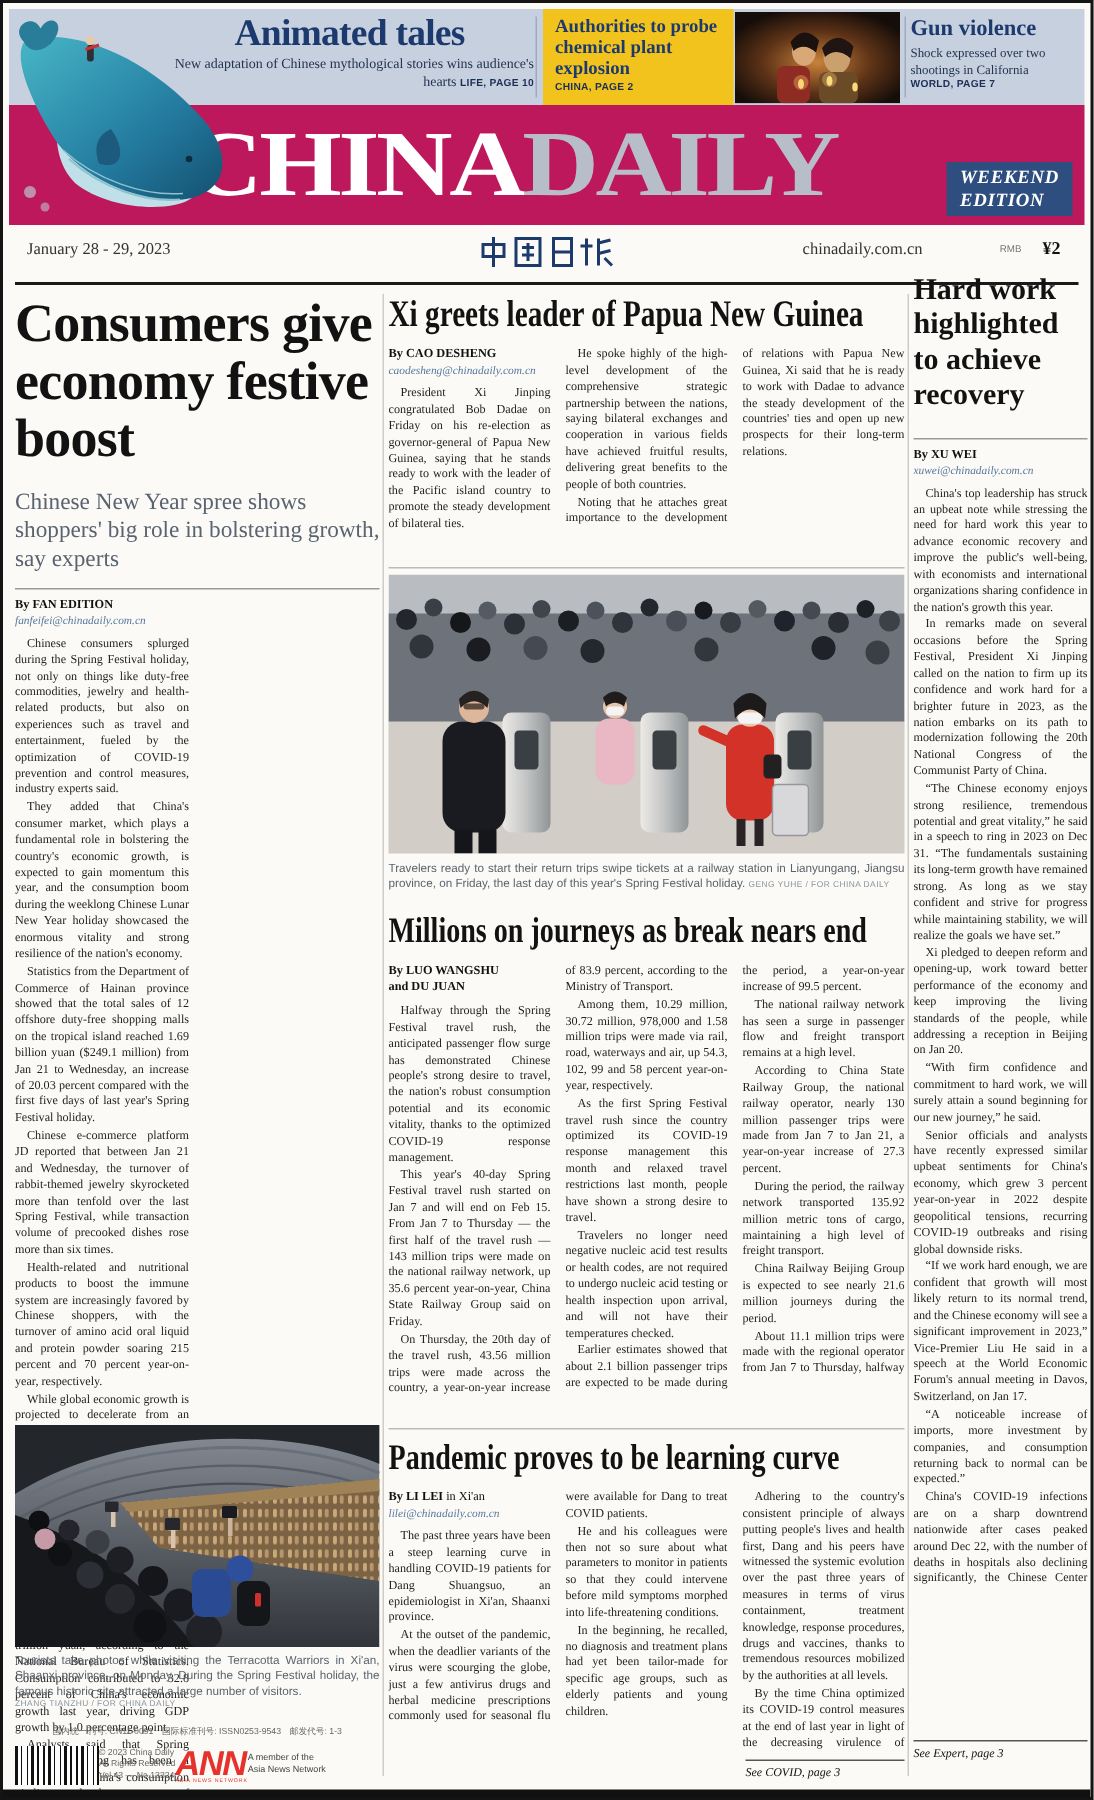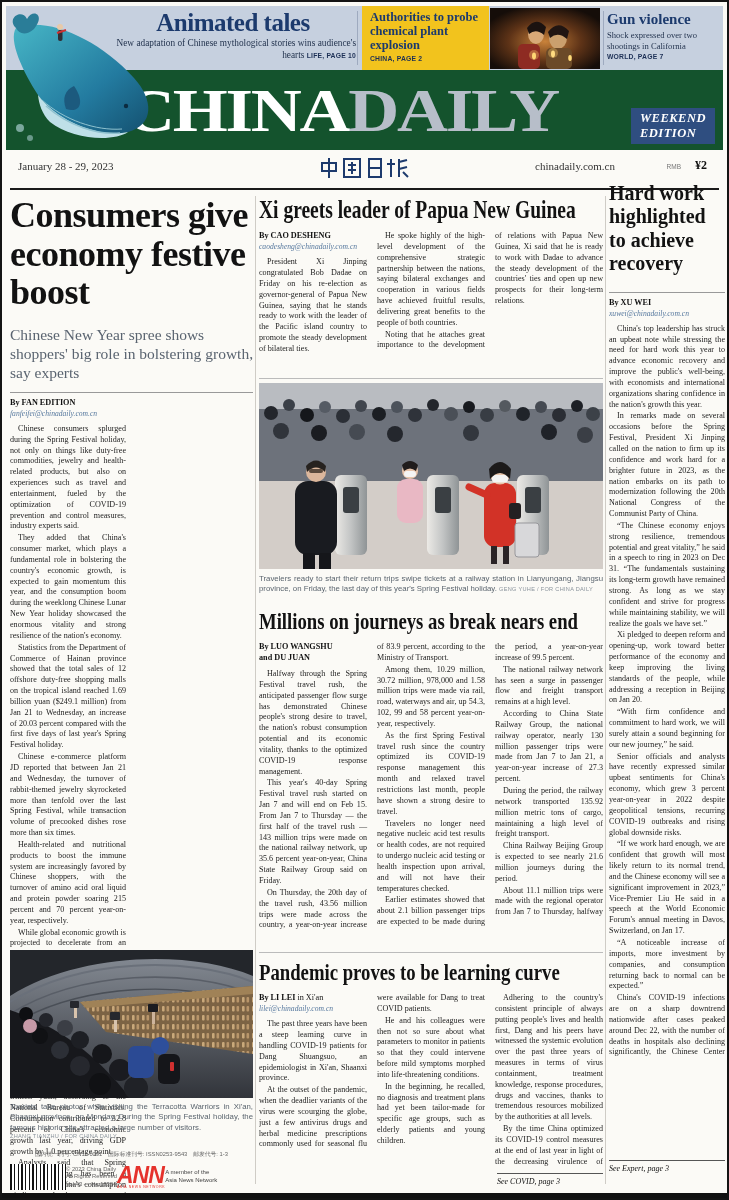--- a/index.html
+++ b/index.html
@@ -15,21 +15,21 @@
   .pageref{font-family:"Liberation Sans",sans-serif;font-weight:bold;font-size:6.8px;color:#1c2f55;letter-spacing:.2px;}
   .chembox{position:absolute;left:356px;top:0;width:127px;height:64px;background:#f2c31d;padding:5px 8px 0;box-sizing:border-box;}
   .chembox h2{margin:0;font-size:12.5px;line-height:1.1;font-weight:bold;color:#1c3a6d;}
   .chembox .pageref{display:block;margin-top:3px;}
   .vigil{position:absolute;left:484px;top:2px;width:110px;height:61px;overflow:hidden;}
   .gun{position:absolute;left:601px;top:5px;width:122px;}
   .gun h2{margin:0;font-size:15px;font-weight:bold;color:#1c3a6d;}
   .gun p{margin:2px 0 0;font-size:8.6px;line-height:1.25;color:#24344f;}
   .gun .pageref{display:block;margin-top:2px;}
   
-  .masthead{position:absolute;left:4px;right:4px;top:68px;height:80px;background:#14532d;}
+  .masthead{position:absolute;left:4px;right:4px;top:68px;height:80px;background:#be185d;}
   .mast-title{position:absolute;left:118px;top:2px;font-size:62px;font-weight:bold;letter-spacing:-2px;line-height:76px;
               transform:scaleX(1.14);transform-origin:0 50%;white-space:nowrap;}
   .mast-title .t1{color:#ffffff;}
   .mast-title .t2{color:#b7bec9;}
   .weekend{position:absolute;right:8px;bottom:6px;background:#2f4e80;color:#fff;padding:3px 9px 4px;
            font-style:italic;font-weight:bold;font-size:12.5px;line-height:1.15;letter-spacing:.5px;}
   .whale{position:absolute;left:0;top:6px;z-index:5;}
   
   .dateline{position:absolute;left:4px;right:4px;top:148px;height:36px;background:#fbfaf6;text-align:center;}
   .dateline .date{position:absolute;left:12px;top:10px;font-size:11px;color:#333;}

